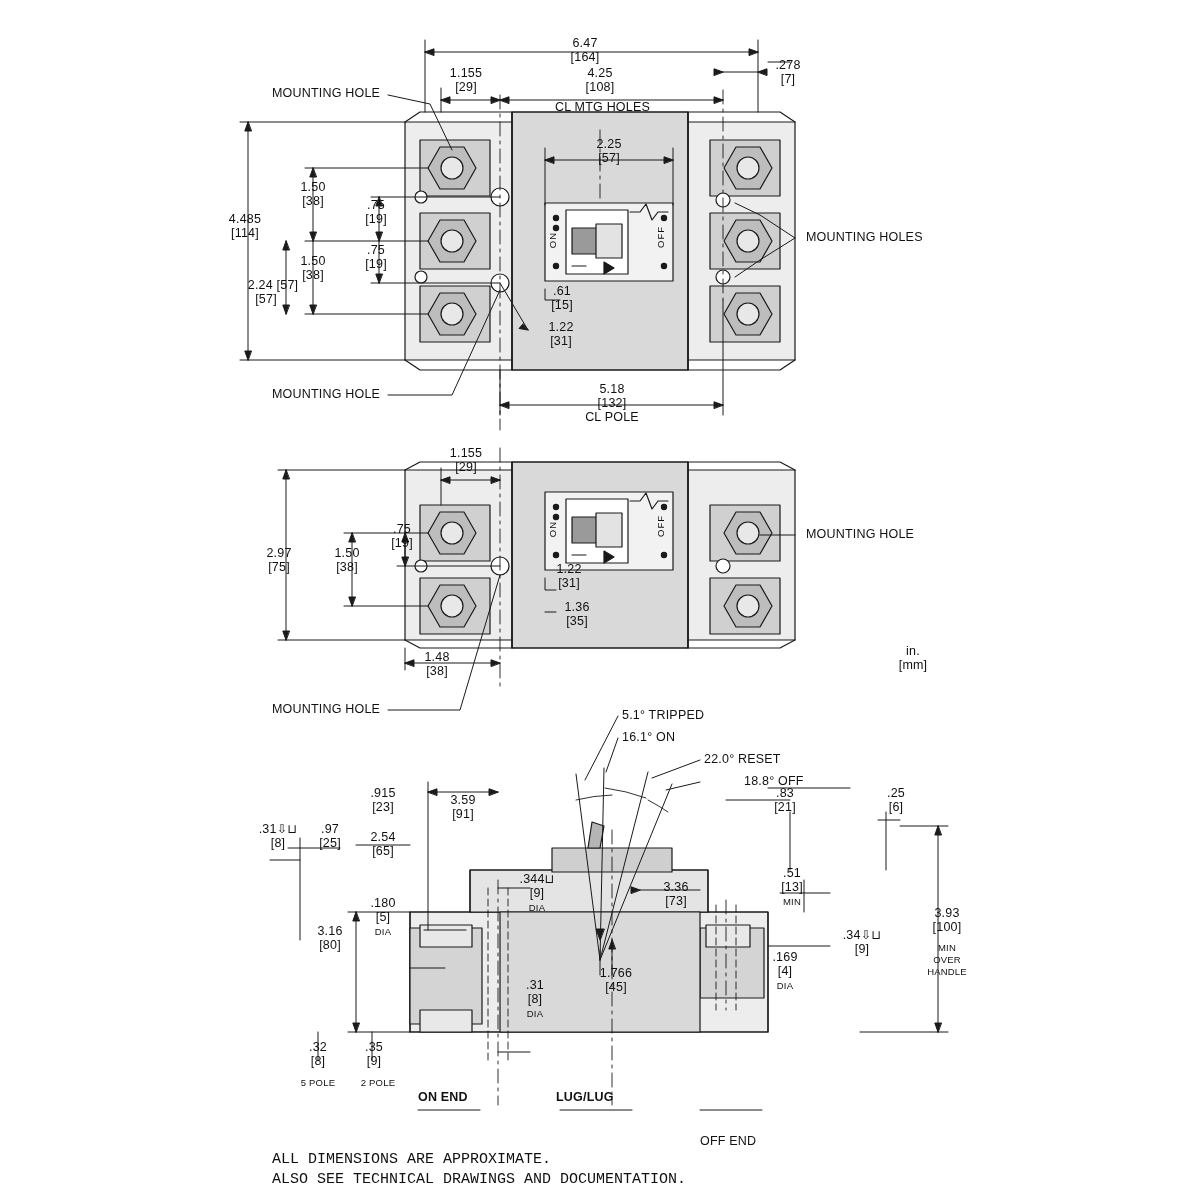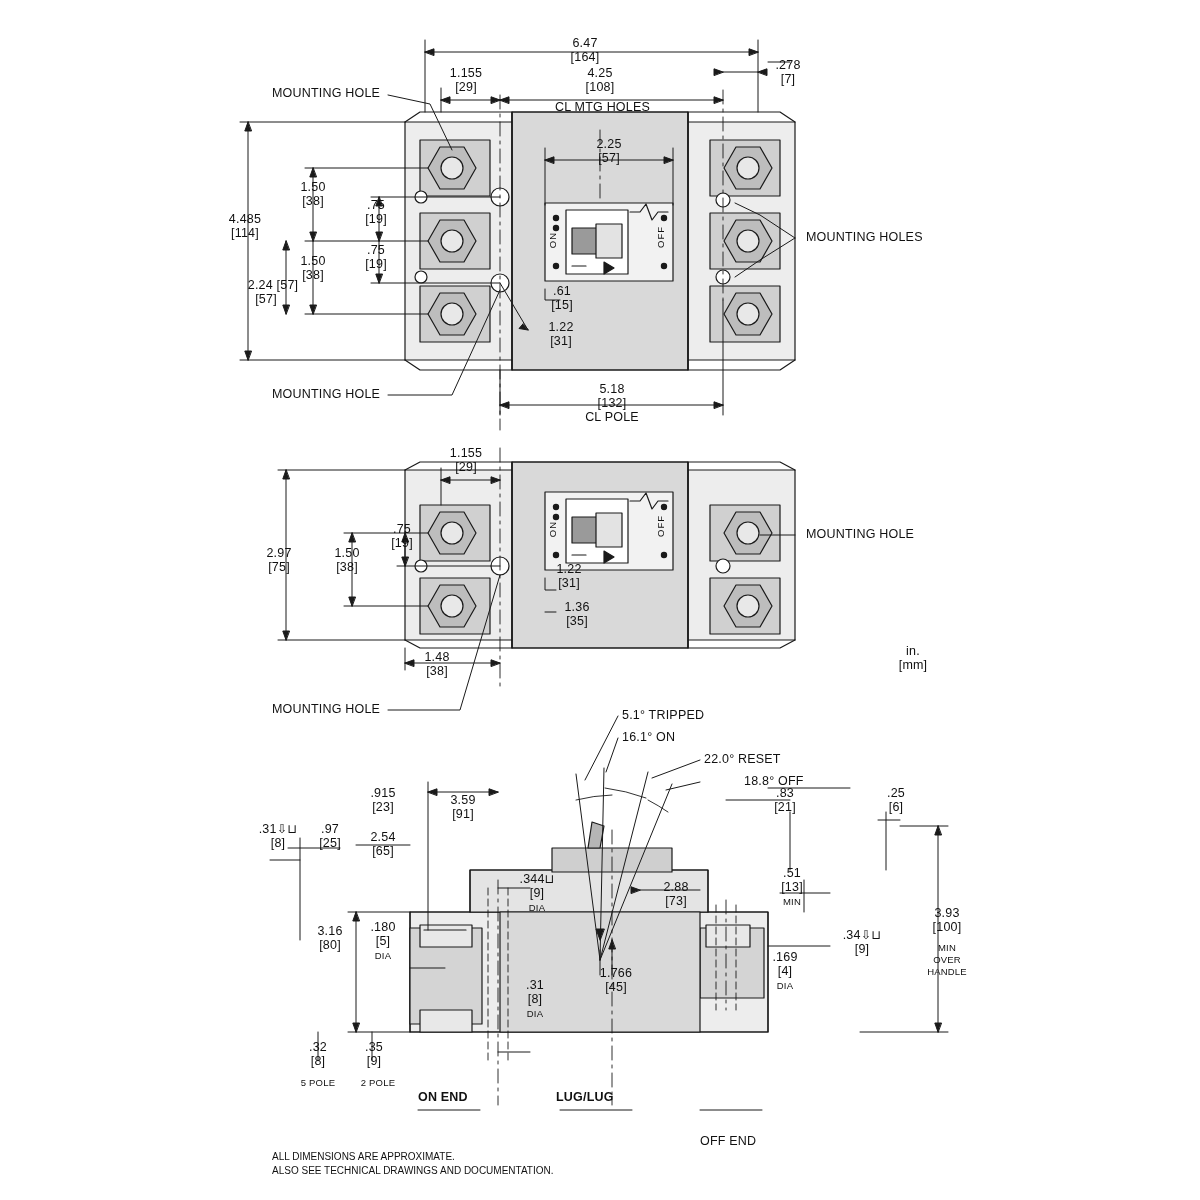--- a/index.html
+++ b/index.html
@@ -1,21 +1,21 @@
 <!DOCTYPE html>
 <html><head>
 <meta charset="utf-8">
 <style>
   html,body{margin:0;padding:0;background:#ffffff;}
   body{width:1200px;height:1200px;font-family:"Liberation Sans",sans-serif;color:#111;}
   #sheet{position:relative;width:1200px;height:1200px;overflow:hidden;}
   .lbl{position:absolute;font-size:12.5px;line-height:1.12;letter-spacing:.2px;white-space:pre;color:#111;}
   .lbl.c{text-align:center;}
   .tiny{font-size:9.5px;}
-  .note{position:absolute;font-size:10px;line-height:1.35;white-space:pre;}
+  .note{position:absolute;font-size:15px;line-height:1.35;white-space:pre;font-family:Liberation Mono, monospace;}
   svg{position:absolute;left:0;top:0;}
 </style>
 </head>
 <body>
 
 <div id="sheet">
 
   <svg width="1200" height="1200" viewBox="0 0 1200 1200">
     <g fill="none" stroke="#1a1a1a" stroke-width="1.2" stroke-linecap="round" stroke-linejoin="round">
 
@@ -409,23 +409,23 @@
   <div class="lbl" style="left:622px;top:730px;">16.1° ON</div>
   <div class="lbl" style="left:704px;top:752px;">22.0° RESET</div>
   <div class="lbl" style="left:744px;top:774px;">18.8° OFF</div>
 
   <div class="lbl c" style="left:420px;top:766px;width:86px;margin-top:27px;"><span>3.59</span><br><span>[91]</span></div>
   <div class="lbl c" style="left:348px;top:786px;width:70px;"><span>.915</span><br><span>[23]</span></div>
   <div class="lbl c" style="left:348px;top:830px;width:70px;"><span>2.54</span><br><span>[65]</span></div>
   <div class="lbl c" style="left:240px;top:822px;width:76px;"><span>.31⇩⊔</span><br><span>[8]</span></div>
   <div class="lbl c" style="left:300px;top:822px;width:60px;"><span>.97</span><br><span>[25]</span></div>
   <div class="lbl c" style="left:296px;top:924px;width:68px;"><span>3.16</span><br><span>[80]</span></div>
-  <div class="lbl c" style="left:350px;top:920px;width:66px;"><span>.180</span><br><span>[5]</span><br><span class="tiny">DIA</span></div>
+  <div class="lbl c" style="left:350px;top:896px;width:66px;"><span>.180</span><br><span>[5]</span><br><span class="tiny">DIA</span></div>
   <div class="lbl c" style="left:500px;top:872px;width:74px;"><span>.344⊔</span><br><span>[9]</span><br><span class="tiny">DIA</span></div>
-  <div class="lbl c" style="left:638px;top:880px;width:76px;"><span>2.88</span><br><span>[73]</span></div>
+  <div class="lbl c" style="left:638px;top:880px;width:76px;"><span>3.36</span><br><span>[73]</span></div>
   <div class="lbl c" style="left:578px;top:966px;width:76px;"><span>1.766</span><br><span>[45]</span></div>
   <div class="lbl c" style="left:752px;top:786px;width:66px;"><span>.83</span><br><span>[21]</span></div>
   <div class="lbl c" style="left:866px;top:786px;width:60px;"><span>.25</span><br><span>[6]</span></div>
   <div class="lbl c" style="left:760px;top:866px;width:64px;"><span>.51</span><br><span>[13]</span><br><span class="tiny">MIN</span></div>
   <div class="lbl c" style="left:752px;top:950px;width:66px;"><span>.169</span><br><span>[4]</span><br><span class="tiny">DIA</span></div>
   <div class="lbl c" style="left:824px;top:928px;width:76px;"><span>.34⇩⊔</span><br><span>[9]</span></div>
   <div class="lbl c" style="left:912px;top:906px;width:70px;"><span>3.93</span><br><span>[100]</span></div>
   <div class="lbl c tiny" style="left:912px;top:942px;width:70px;line-height:1.25;">MIN
 OVER
 HANDLE</div>

